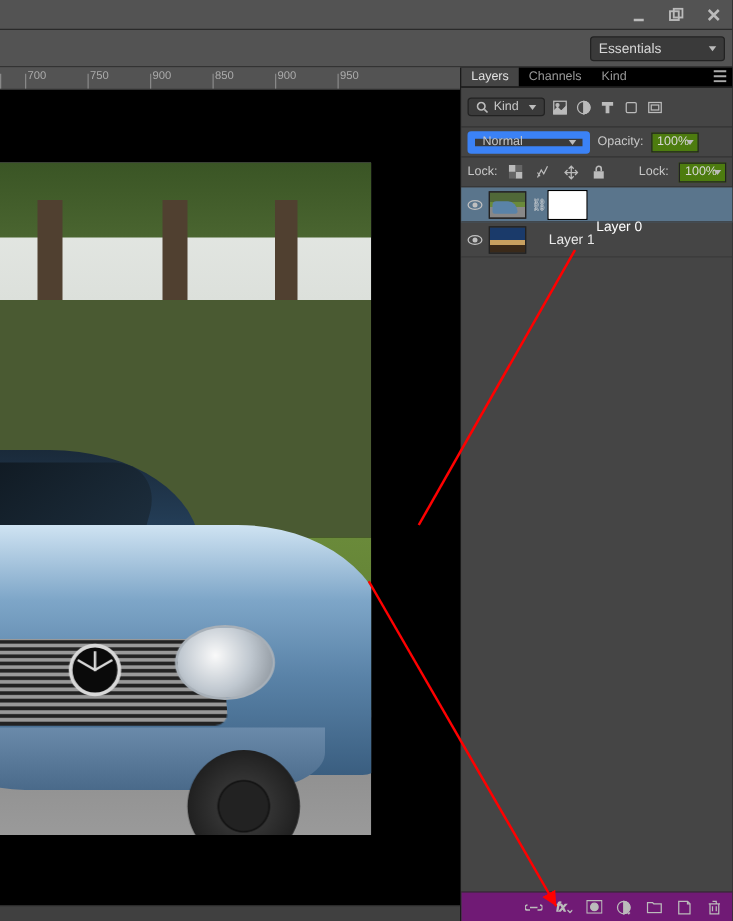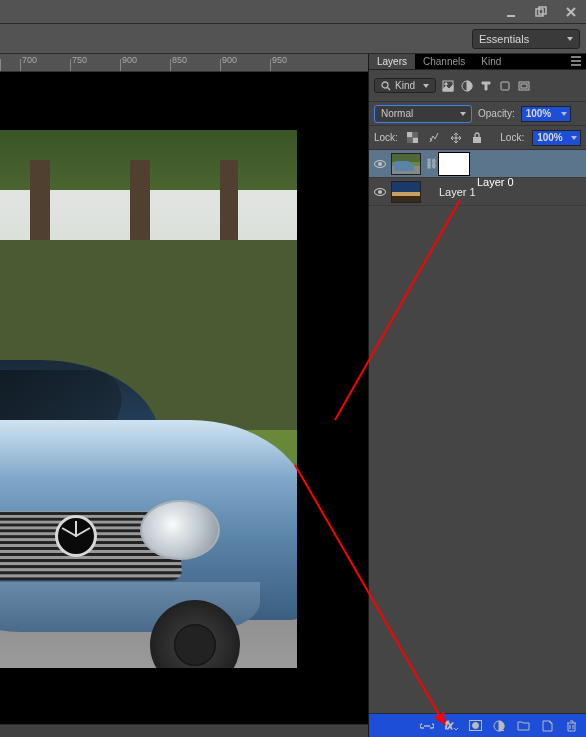--- a/index.html
+++ b/index.html
@@ -336,50 +336,49 @@
     display: flex;
     align-items: center;
     padding: 0 5px;
     gap: 6px;
     border-bottom: 1px solid #333;
   }
   .blend-select {
     width: 98px;
     height: 18px;
     background: #3a3a3a;
-    border: 1px solid #3b82f6;
+    border: 6px solid #3b82f6;
     border-radius: 3px;
     display: flex;
     align-items: center;
     padding: 0 6px;
     font-size: 10px;
     position: relative;
   }
   .blend-select::after {
     content: '';
     position: absolute;
     right: 5px;
     width: 0; height: 0;
     border-left: 3px solid transparent;
     border-right: 3px solid transparent;
     border-top: 4px solid #bbb;
   }
   .label-text { font-size: 10px; color: #c8c8c8; }
   .pct-input {
-    width: 50px;
+    width: 38px;
     height: 16px;
-    background: #1d4ed8;
+    background: #4d7c0f;
     border: 1px solid #222;
     font-size: 10px;
     color: #d8d8d8;
     display: flex;
     align-items: center;
     padding: 0 4px;
     position: relative;
-    font-weight: bold;
   }
   .pct-input::after {
     content: '';
     position: absolute;
     right: 3px;
     width: 0; height: 0;
     border-left: 3px solid transparent;
     border-right: 3px solid transparent;
     border-top: 4px solid #bbb;
   }
@@ -481,21 +480,21 @@
   .layer-name {
     font-size: 11px;
     color: #e8e8e8;
     padding-left: 4px;
   }
   .layer-row.selected .layer-name { color: #fff; margin-top: 36px; }
 
   
   .panel-bottom {
     height: 24px;
-    background: #1d4ed8;
+    background: #701a75;
     border-top: 1px solid #2a2a2a;
     display: flex;
     align-items: center;
     justify-content: flex-end;
     gap: 10px;
     padding: 0 8px;
   }
   .pb-icon {
     width: 14px;
     height: 14px;

